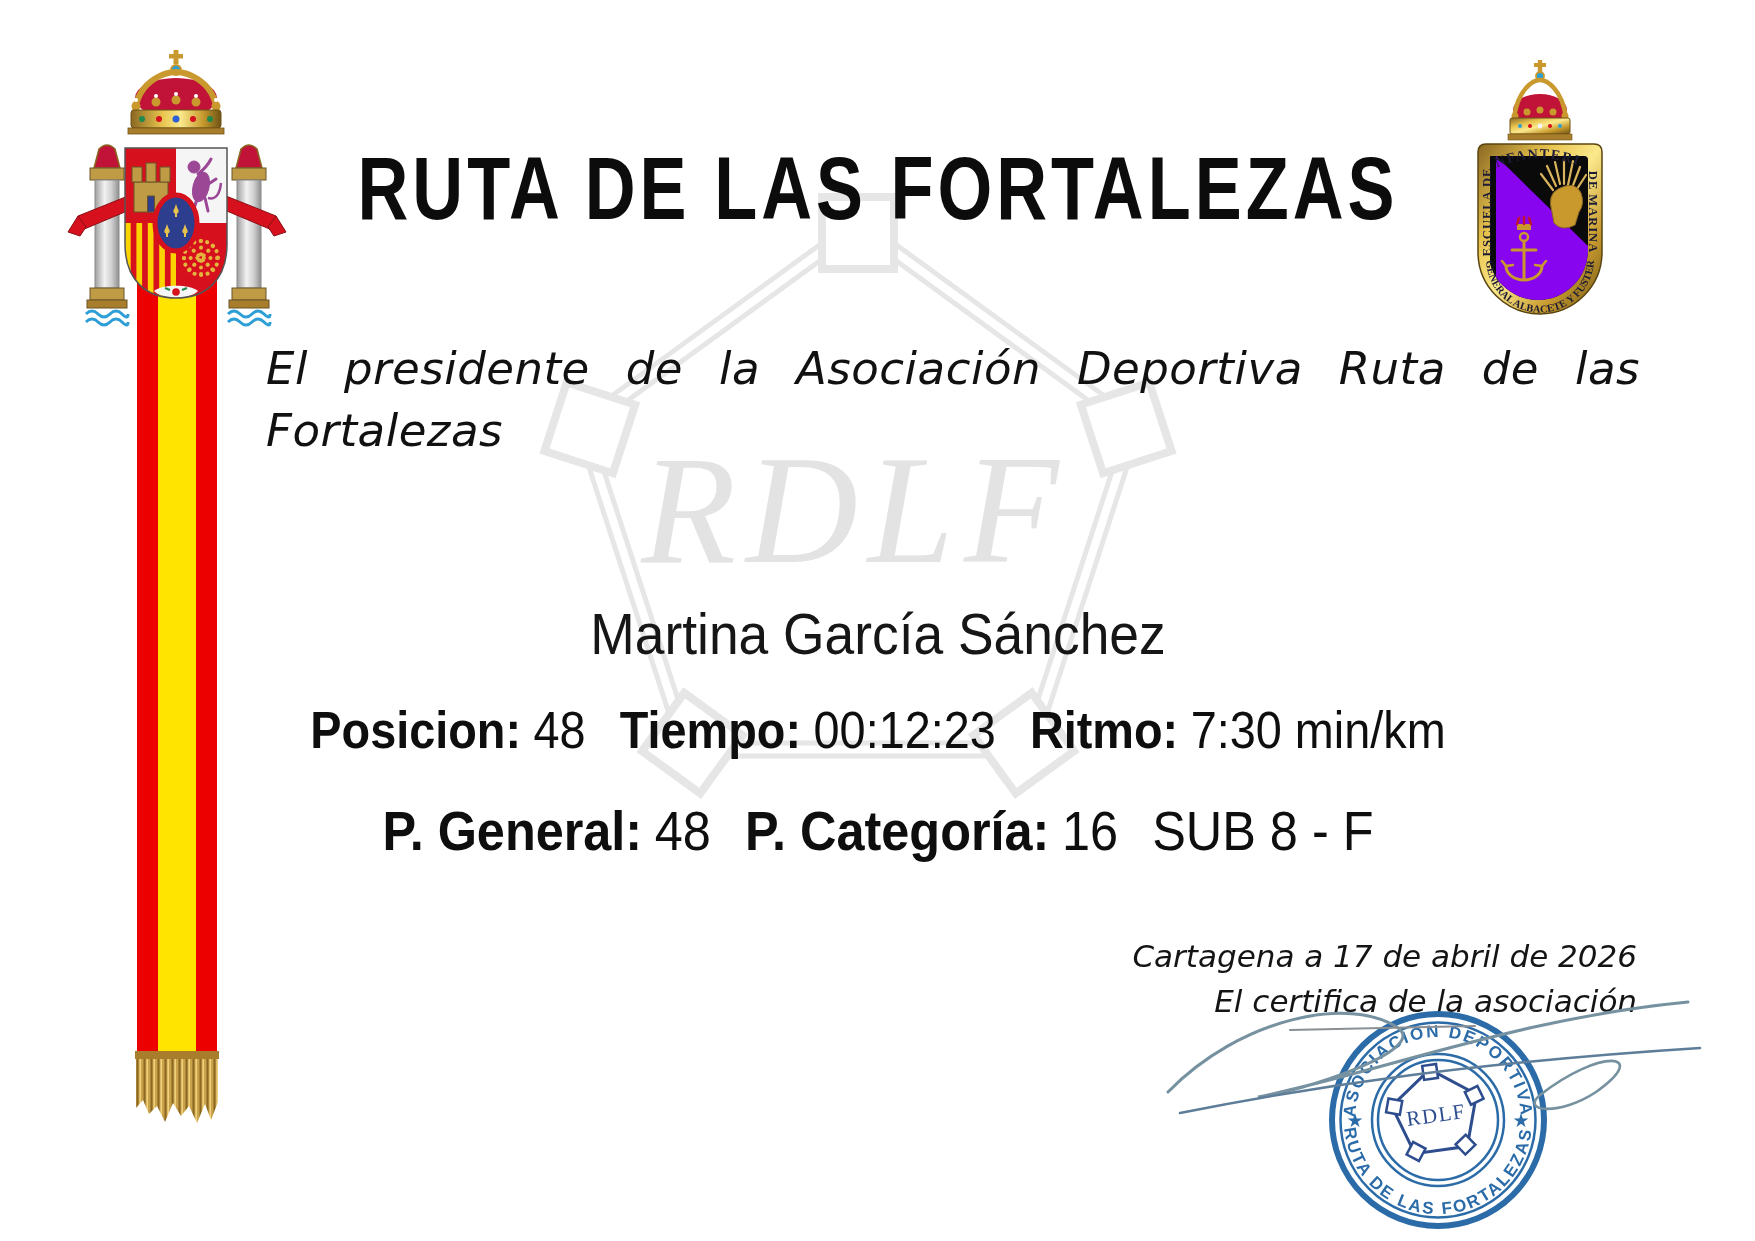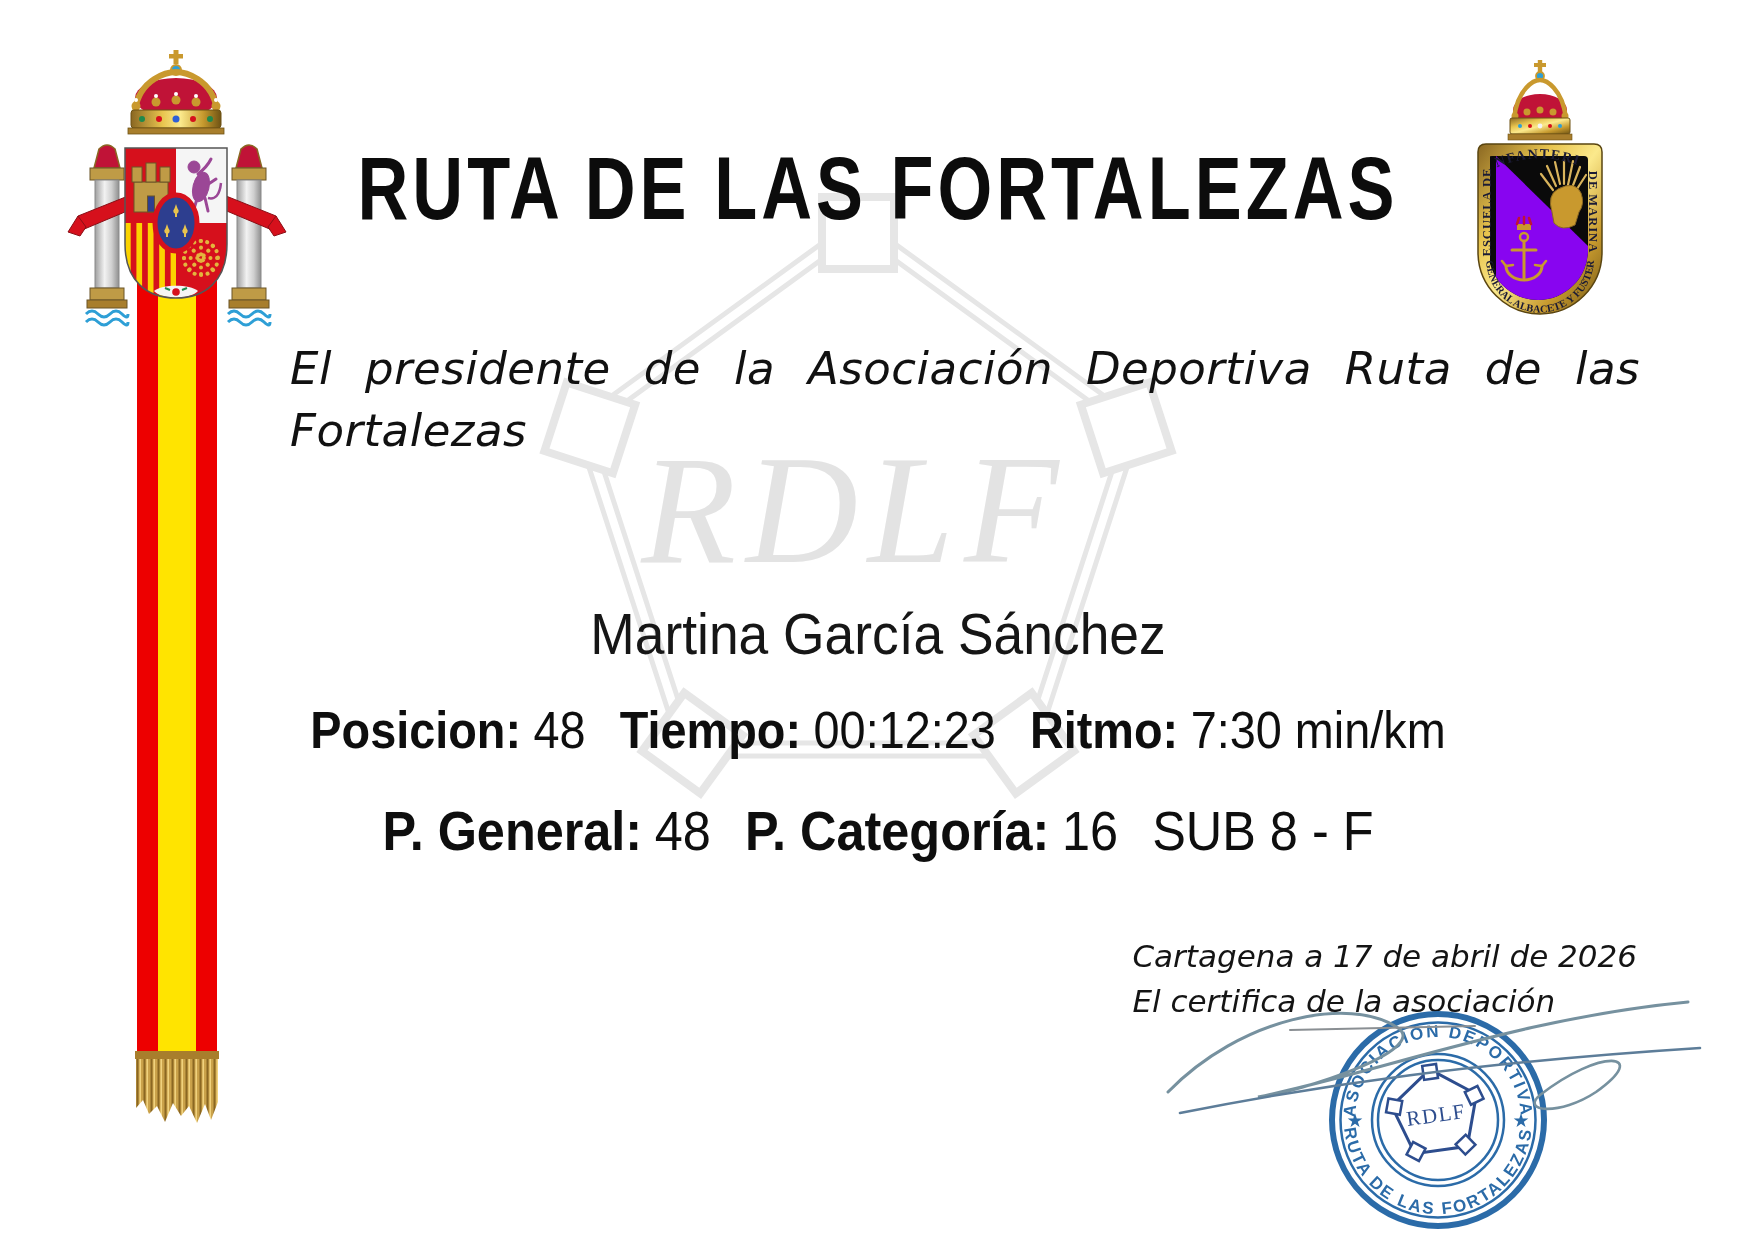--- a/index.html
+++ b/index.html
@@ -17,42 +17,42 @@
     font-weight:900; font-size:88px; letter-spacing:5px; color:#0c0c0c;
     font-family:"Liberation Sans", sans-serif; z-index:4;
   }
 
   
   .body-text{
     position:absolute; left:266px; top:338px; width:1374px; z-index:4;
     font-style:italic; font-size:45px; line-height:62px; color:#111;
     font-family:"DejaVu Sans", sans-serif; letter-spacing:0.5px;
   }
-  .body-text .just{text-align:justify; text-align-last:justify;margin-left:24px;}
+  .body-text .just{text-align:justify; text-align-last:justify;}
   .body-text .last{text-align:left;}
 
   .name-line{
     position:absolute; top:600px; left:50%; transform:translateX(-50%) scaleX(0.92);
     white-space:nowrap; font-size:58px; color:#161616; z-index:4;
     font-family:"Liberation Sans", sans-serif;
   }
 
   .stats{
     position:absolute; left:50%; white-space:nowrap; z-index:4;
     color:#0e0e0e; font-family:"Liberation Sans", sans-serif;
     display:flex; align-items:baseline;
   }
   .stats .lbl{font-weight:700; margin-right:14px;}
   .stats .val{font-weight:400;}
   .stats .gap{display:inline-block; width:38px;}
   .stats1{top:700px; font-size:52px; transform:translateX(-50%) scaleX(0.90);}
   .stats2{top:798px; font-size:56px; transform:translateX(-50%) scaleX(0.90);}
 
   .footer{
-    position:absolute; top:934px; right:118px; text-align:left; z-index:4;
+    position:absolute; top:934px; right:118px; text-align:right; z-index:4;
     font-style:italic; font-size:31px; line-height:45px; color:#141414;
     font-family:"DejaVu Sans", sans-serif;
   }
 
   .z0{z-index:0;} .z1{z-index:1;} .z5{z-index:5;}
 </style>
 </head>
 <body>
 
 <div class="page">

